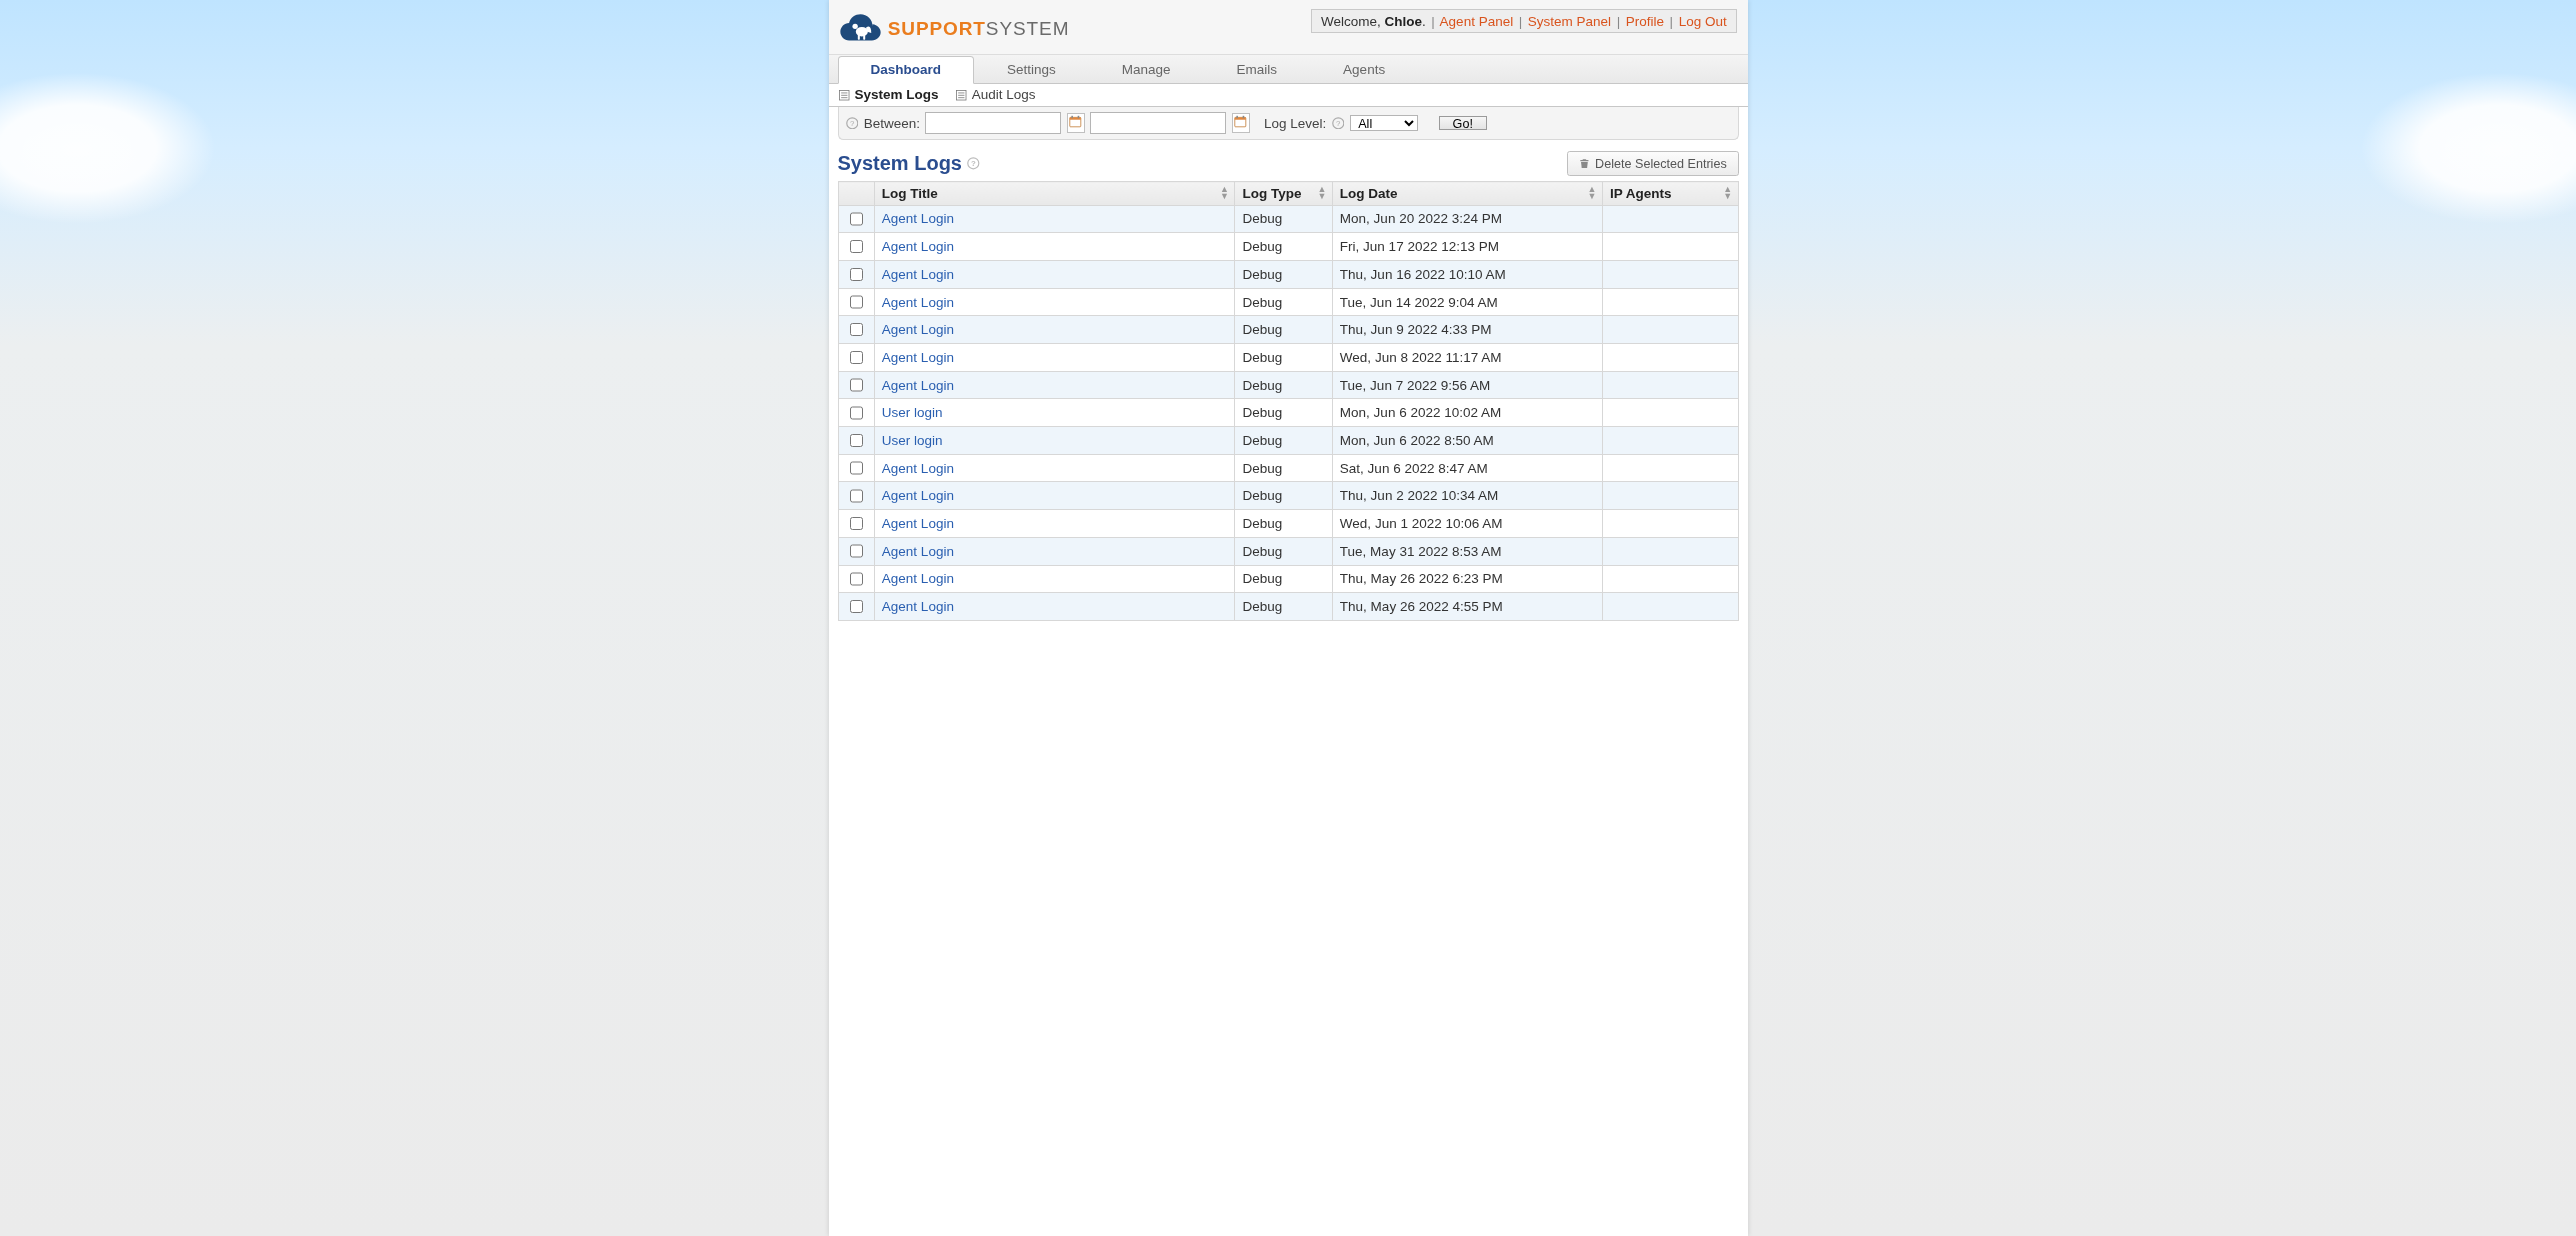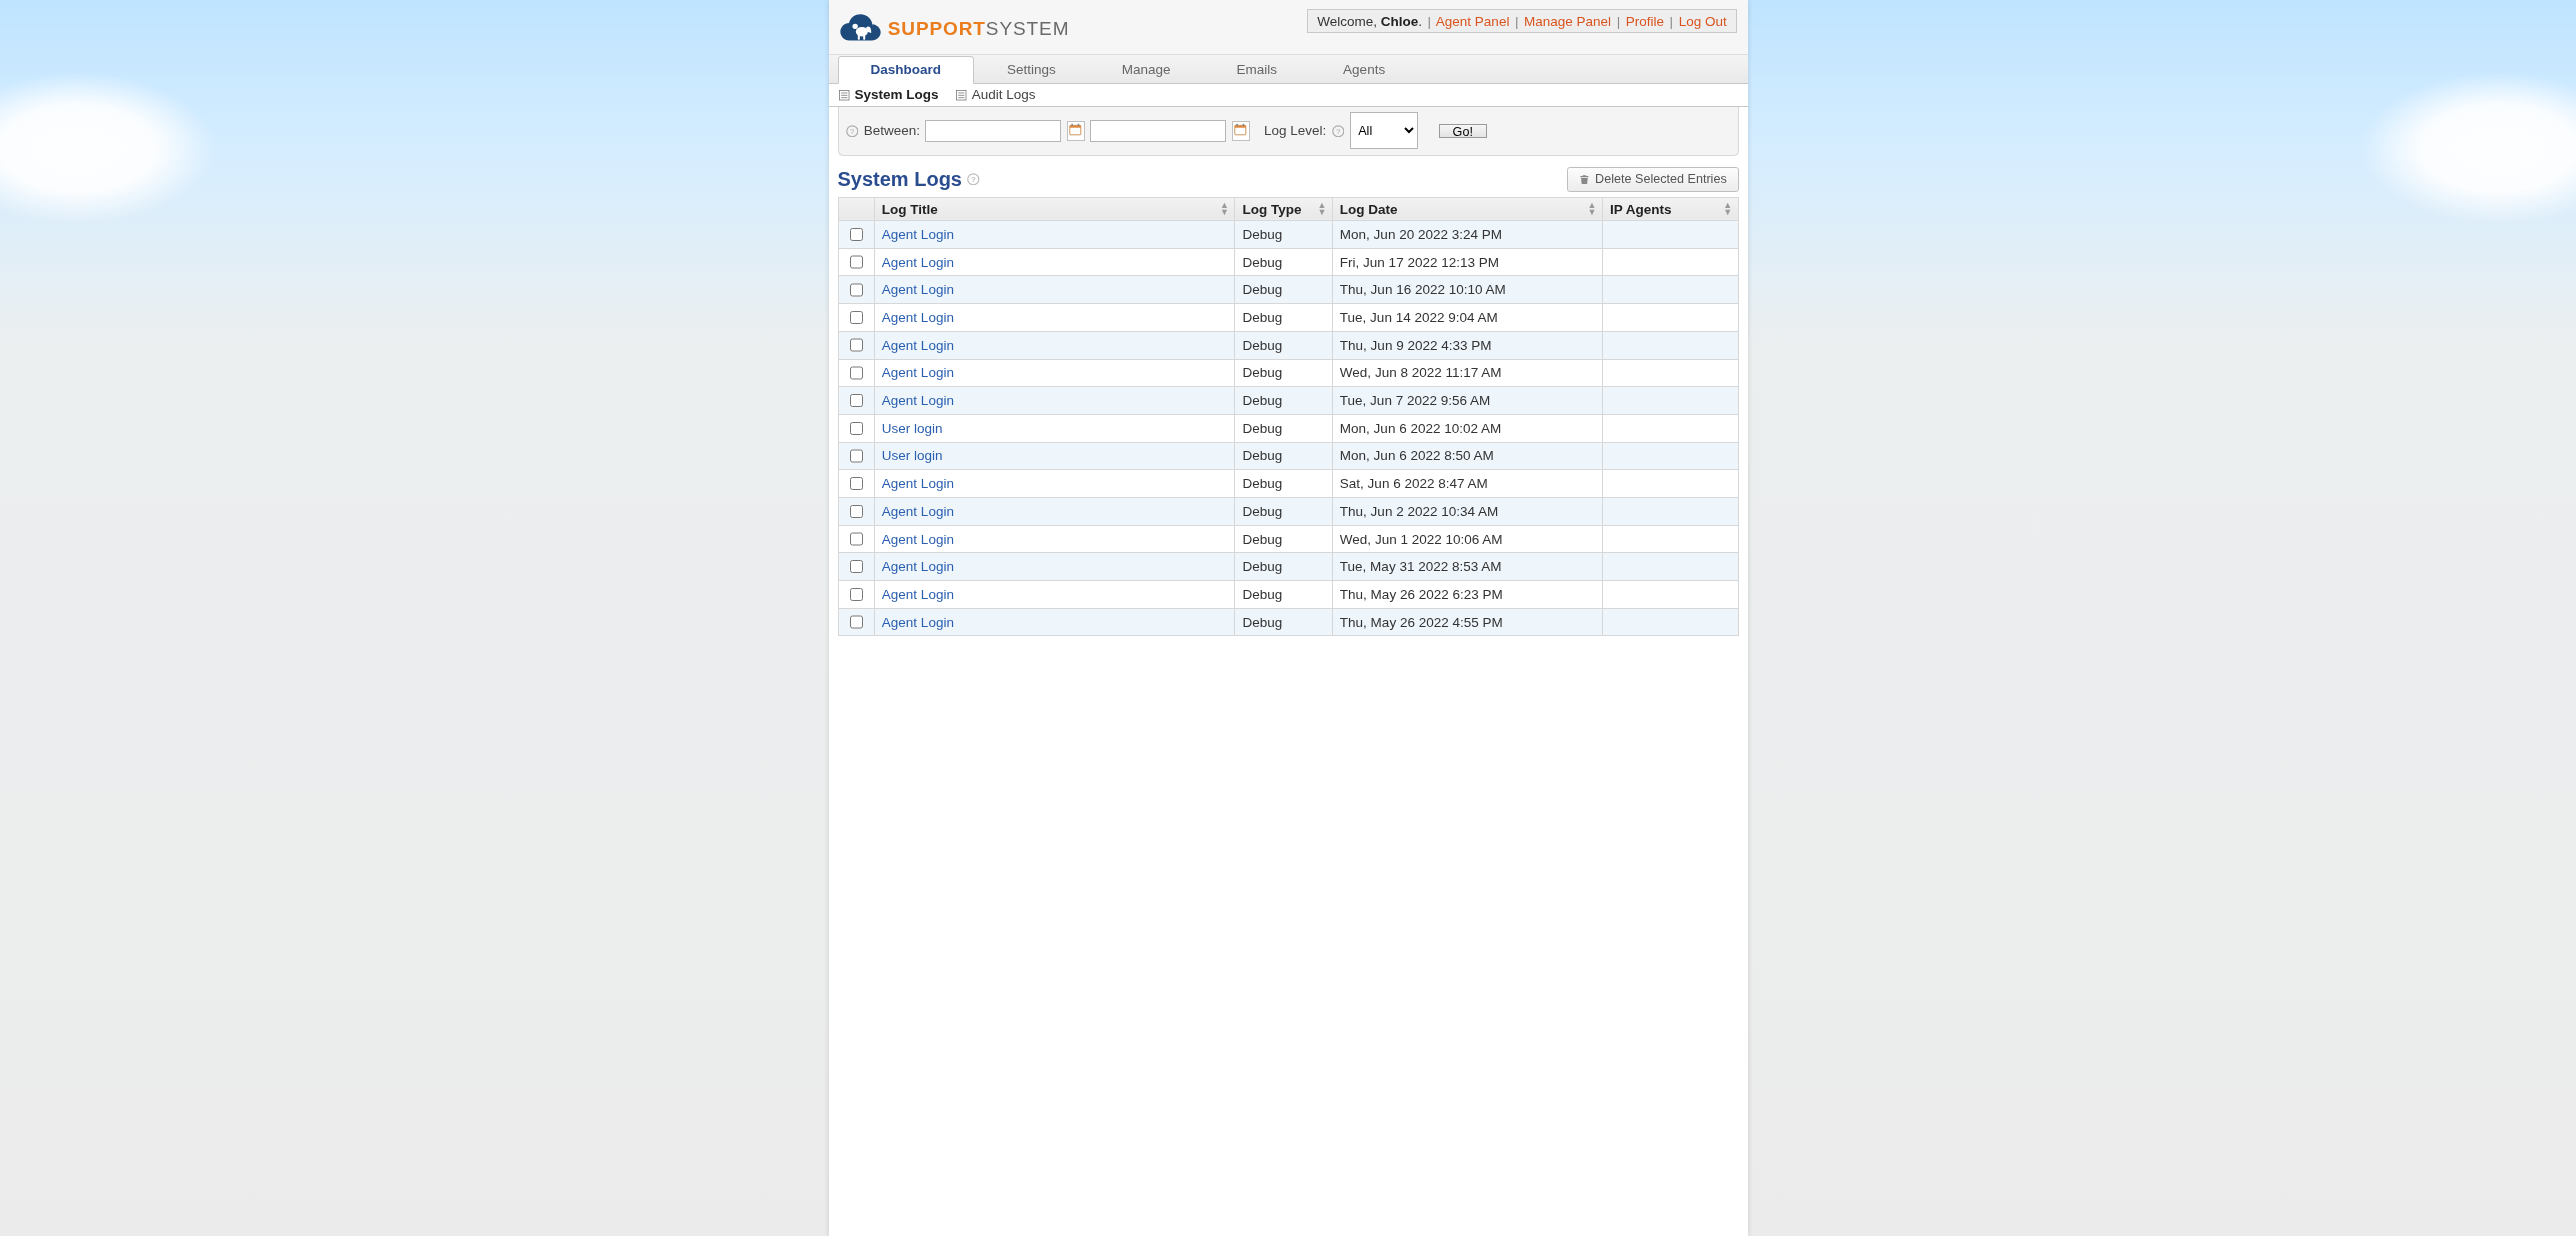--- a/index.html
+++ b/index.html
@@ -85,21 +85,21 @@
   }
   .subtabs .subtab { display:flex; align-items:center; gap:4.5px; color:#444; cursor:pointer;}
   .subtabs .subtab.active { font-weight:bold; color:#222;}
   .subtabs svg { width:12.6px; height:12.6px; }
 
   
   .filter-wrap { margin:0 9px; border:0.9px solid #d8d8d8; border-top:none; border-radius:0 0 5.4px 5.4px; background:#f4f4f4; padding:5.4px 7.2px; display:flex; align-items:center; gap:5.4px; font-size:13.5px; color:#444;}
   .filter-wrap .help { color:#aaa; display:inline-flex;}
   .filter-wrap input[type=text] { width:136px; height:21.5px; border:0.9px solid #b5b5b5; padding:1.8px 3.6px; font-size:12.6px;}
   .filter-wrap .cal-btn { width:18px; height:20px; border:0.9px solid #c0c0c0; background:#fff; display:inline-flex; align-items:center; justify-content:center; cursor:pointer;}
-  .filter-wrap select { height:37px; border:0.9px solid #b5b5b5; background:#fff; font-size:12.6px; padding:0 3.6px; min-width:68px;}
+  .filter-wrap select { height:16px; border:0.9px solid #b5b5b5; background:#fff; font-size:12.6px; padding:0 3.6px; min-width:68px;}
   .filter-wrap .go-btn { margin-left:16px; height:14px; padding:0 12.6px; border:0.9px solid #9a9a9a; background:linear-gradient(#f6f6f6,#e4e4e4); cursor:pointer; font-size:12.6px;}
 
   
   .title-row { display:flex; justify-content:space-between; align-items:center; padding:10.8px 9px 5.4px 9px;}
   .title-row h2 { margin:0; font-size:20px; color:#2a4d8f; font-weight:bold; display:flex; align-items:center; gap:5.4px;}
   .title-row h2 .help { color:#bbb; display:inline-flex;}
   .delete-btn { border:0.9px solid #bfbfbf; background:linear-gradient(#fcfcfc,#ececec); padding:4.5px 10.8px; font-size:12.6px; color:#555; cursor:pointer; display:flex; align-items:center; gap:5.4px; border-radius:2.7px;}
   .delete-btn svg{width:10.8px;height:10.8px;}
 
   
@@ -140,21 +140,21 @@
       </svg>
       <span class="logo-text">
         <span class="sup">SUPPORT</span><span class="sys">SYSTEM</span>
       </span>
     </div>
     <div class="welcome-box">
       <span>Welcome, </span><span class="username">Chloe</span>.
       <span class="sep">|</span>
       <a href="#">Agent Panel</a>
       <span class="sep">|</span>
-      <a href="#">Manage Panel</a>
+      <a href="#">System Panel</a>
       <span class="sep">|</span>
       <a href="#">Profile</a>
       <span class="sep">|</span>
       <a href="#">Log Out</a>
     </div>
   </div>
 
   <div class="tabs" id="top-tabs">
       <div class="tab active">Dashboard</div>
       <div class="tab">Settings</div>

